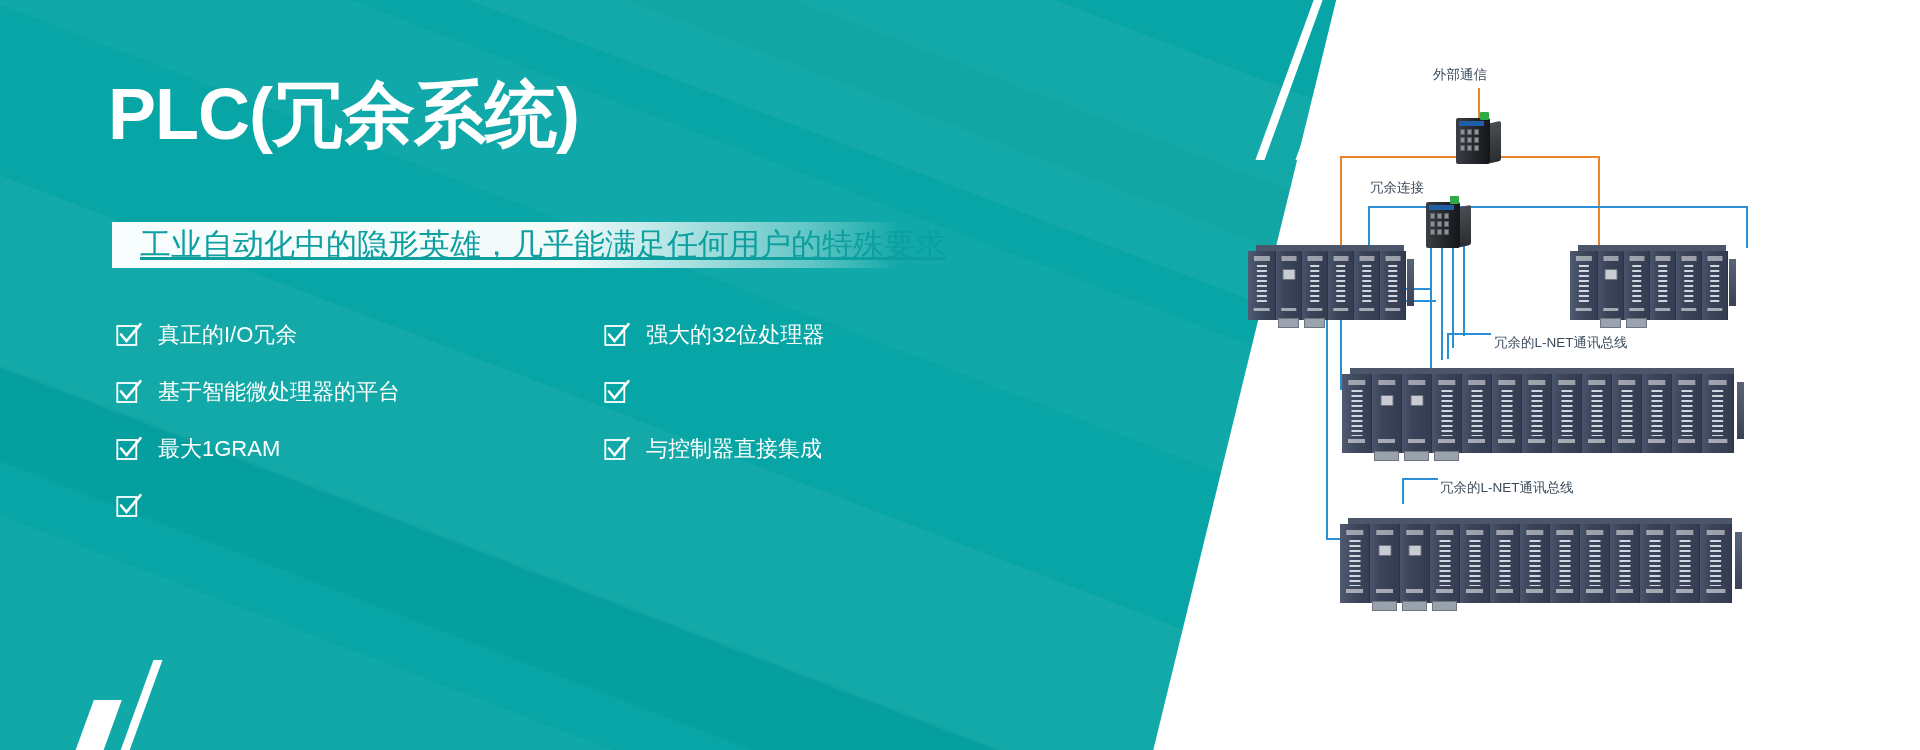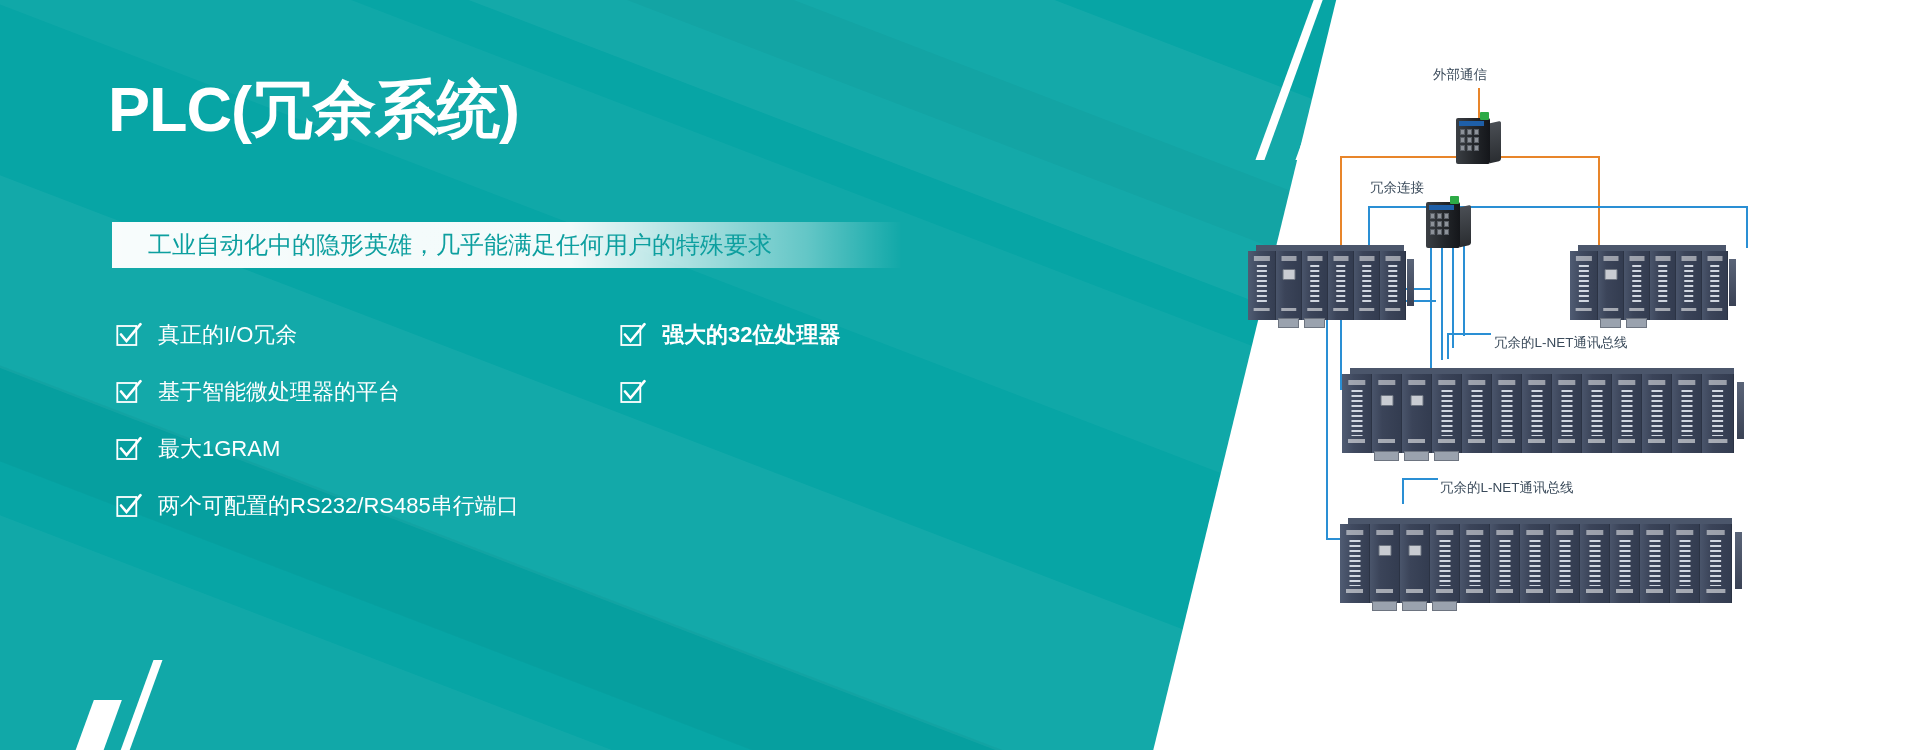--- a/index.html
+++ b/index.html
@@ -40,41 +40,42 @@
     position:absolute; right:0; top:0; width:820px; height:750px;
     background:#ffffff;
     clip-path: polygon(28.8% 0, 100% 0, 100% 100%, 6.5% 100%);
   }
 
   
   #left { position:absolute; left:0; top:0; width:1180px; height:750px; }
 
   #title {
     position:absolute; left:108px; top:78px;
-    font-size:63px; font-weight:bold; color:#ffffff;
+    font-size:72px; font-weight:bold; color:#ffffff;
     letter-spacing:-1px; line-height:1;
     white-space:nowrap;
   }
 
   #subtitle-bar {
     position:absolute; left:112px; top:222px;
     width:790px; height:46px;
     background:linear-gradient(to right, rgba(255,255,255,0.97) 0%, rgba(255,255,255,0.95) 58%, rgba(255,255,255,0.35) 88%, rgba(255,255,255,0) 100%);
     display:flex; align-items:center;
   }
   #subtitle {
-    padding-left:36px;
-    font-size:24px; color:#0d9f9f; white-space:nowrap;
+    padding-left:28px;
+    font-size:31px; color:#0d9f9f; white-space:nowrap;
     font-weight:500;
+    text-decoration:underline;
   }
 
   #features { position:absolute; left:116px; top:312px; width:1030px; }
   .col { position:absolute; top:0; }
   .col.c1 { left:0;     width:520px; }
-  .col.c2 { left:504px; width:500px;font-weight:bold; }
+  .col.c2 { left:488px; width:500px; }
 
   .feat {
     display:flex; align-items:center;
     height:46px; margin-bottom:11px;
     color:#ffffff; font-size:22px; white-space:nowrap;
   }
   .chk {
     flex:0 0 auto; width:26px; height:26px; margin-right:16px;
     position:relative;
   }
@@ -219,41 +220,49 @@
         </span>
         <span>最大1GRAM</span>
       </div>
       <div class="feat">
         <span class="chk">
           <svg viewBox="0 0 26 26">
               <rect x="1.3" y="4" width="19" height="19" fill="none" stroke="#fff" stroke-width="1.8"></rect>
               <path d="M5 12.5 L10.5 19 L24.5 2.2" fill="none" stroke="#fff" stroke-width="2.6" stroke-linecap="round"></path>
             </svg>
         </span>
-        <span>两个可配置的RS232/RS485串行端口</span>
       </div>
     </div>
 
     <div class="col c2">
       <div class="feat">
         <span class="chk">
           <svg viewBox="0 0 26 26">
               <rect x="1.3" y="4" width="19" height="19" fill="none" stroke="#fff" stroke-width="1.8"></rect>
               <path d="M5 12.5 L10.5 19 L24.5 2.2" fill="none" stroke="#fff" stroke-width="2.6" stroke-linecap="round"></path>
             </svg>
         </span>
         <span>强大的32位处理器</span>
       </div>
       <div class="feat">
         <span class="chk">
           <svg viewBox="0 0 26 26">
               <rect x="1.3" y="4" width="19" height="19" fill="none" stroke="#fff" stroke-width="1.8"></rect>
               <path d="M5 12.5 L10.5 19 L24.5 2.2" fill="none" stroke="#fff" stroke-width="2.6" stroke-linecap="round"></path>
             </svg>
         </span>
+      </div>
+      <div class="feat">
+        <span class="chk">
+          <svg viewBox="0 0 26 26">
+              <rect x="1.3" y="4" width="19" height="19" fill="none" stroke="#fff" stroke-width="1.8"></rect>
+              <path d="M5 12.5 L10.5 19 L24.5 2.2" fill="none" stroke="#fff" stroke-width="2.6" stroke-linecap="round"></path>
+            </svg>
+        </span>
+        <span>与控制器直接集成</span>
       </div>
     </div>
 
   </div>
 </div>
 
 <div id="diagram">
 
   <div class="dlabel" style="left:333px; top:66px;">外部通信</div>
   <div class="dlabel" style="left:270px; top:179px;">冗余连接</div>

